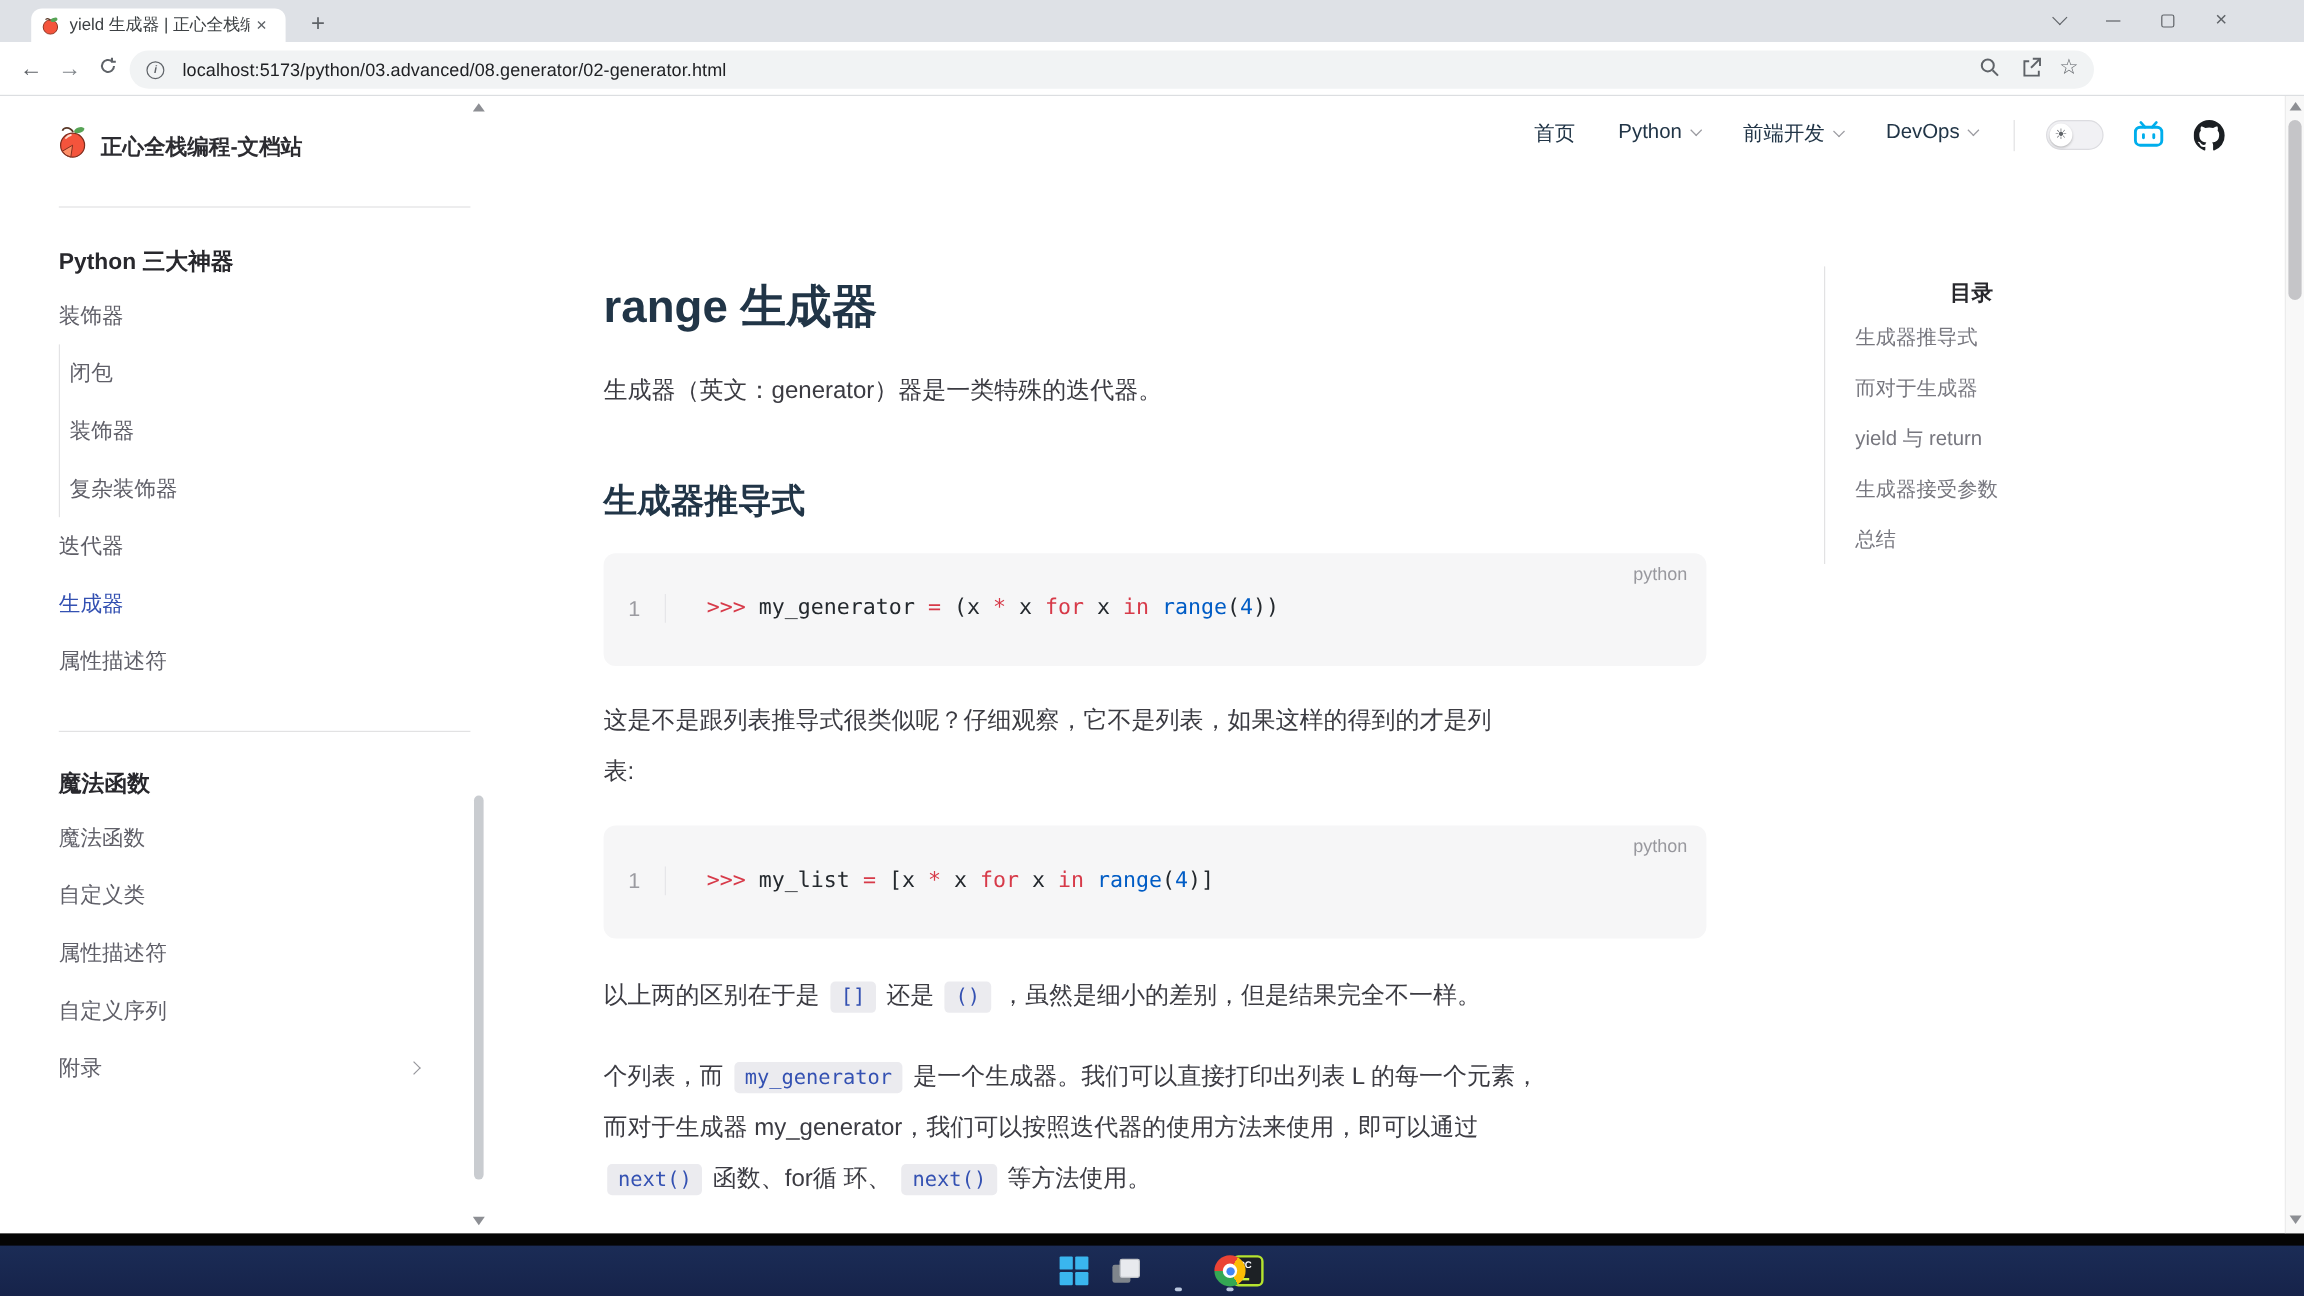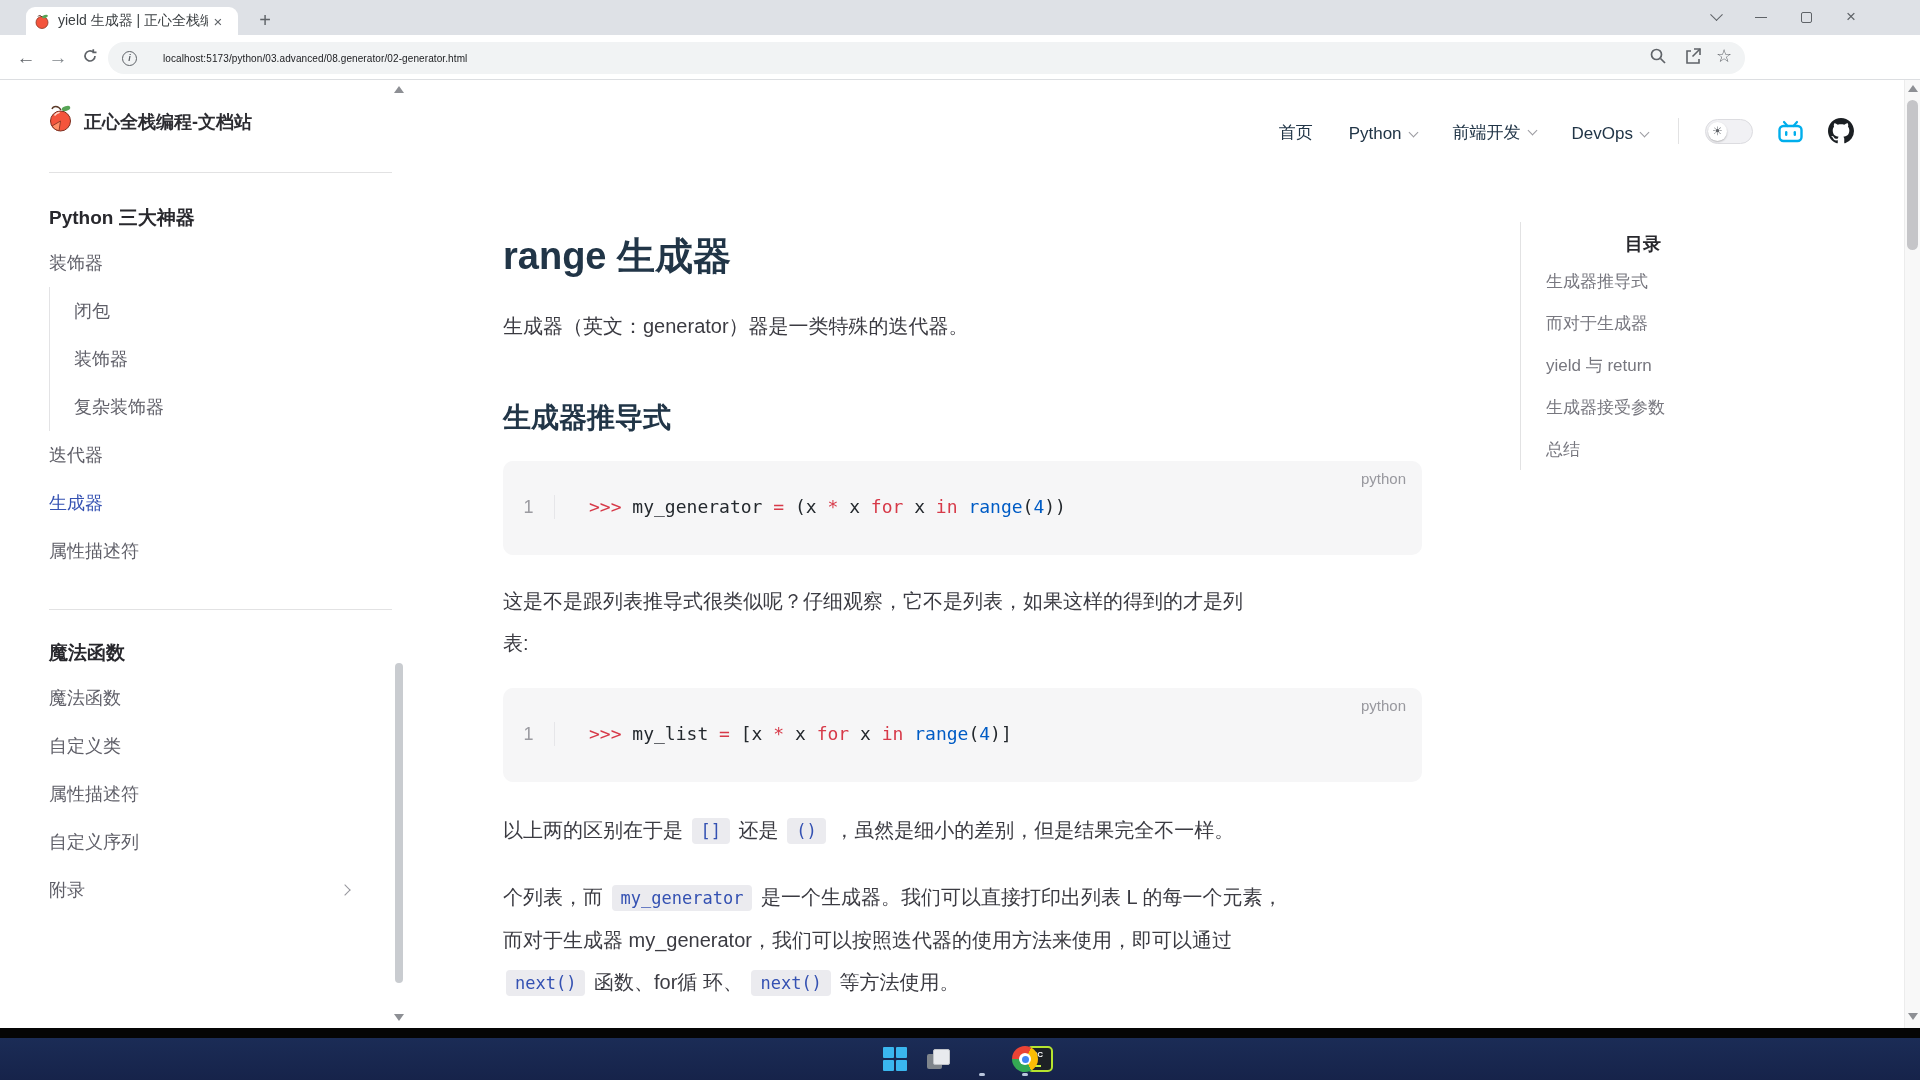--- a/index.html
+++ b/index.html
@@ -18,53 +18,53 @@
   .chev-down { width:9px; height:9px; border-right:1.6px solid #5f6368; border-bottom:1.6px solid #5f6368; transform:rotate(45deg) translate(-2px,-2px); }
   .minus-glyph { width:12px; height:0; border-top:1.6px solid #5f6368; }
   .max-glyph { width:11px; height:11px; border:1.6px solid #5f6368; border-radius:2px; }
   .close-glyph { font-size:17px; }
 
   .toolbar { position:absolute; left:0; top:35px; width:1920px; height:45px; background:#fff; border-bottom:1px solid #dcdee1; }
   .navbtn { position:absolute; top:9px; width:28px; height:28px; text-align:center; font-size:19px; line-height:28px; color:#5f6368; }
   .omnibox { position:absolute; left:108px; top:7px; width:1637px; height:32px; background:#f1f3f4; border-radius:16px; display:flex; align-items:center; }
   .info-icon { margin-left:14px; width:15px; height:15px; border:1.5px solid #5f6368; border-radius:50%;
     font-size:9px; color:#5f6368; text-align:center; line-height:13px; font-style:italic; font-weight:700; }
-  .url-text { margin-left:26px; font-size:10px; color:#202124; letter-spacing:.1px; }
+  .url-text { margin-left:15px; font-size:15px; color:#202124; letter-spacing:.1px; }
   .box-icon { position:absolute; top:11px; }
   .ext-pink { position:absolute; left:1757px; top:46px; width:22px; height:22px; background:#d6246e; border-radius:4px;
     color:#fff; font-size:9px; font-weight:700; text-align:center; line-height:22px; }
   .panel-icon { position:absolute; left:1823px; top:48px; width:17px; height:15px; border:2px solid #50555a; border-radius:3px; }
   .panel-icon div { position:absolute; right:0; top:0; width:5px; height:11px; background:#50555a; }
   .avatar { position:absolute; left:1850px; top:45px; width:24px; height:24px; border-radius:50%; background:#96604a;
     color:#fff; font-size:12px; text-align:center; line-height:23px; }
   .kebab { position:absolute; left:1888px; top:45px; width:16px; height:24px; color:#5f6368; font-size:15px; line-height:24px; text-align:center; }
 
   
   .page { position:absolute; left:0; top:80px; width:1920px; height:948px; background:#fff; overflow:hidden; }
 
   .site-logo { position:absolute; left:46px; top:22px; }
   .site-title { position:absolute; left:84px; top:30px; font-size:18px; font-weight:700; color:#2c2c31; }
-  .topnav { position:absolute; right:66px; top:20px; height:44px; display:flex; align-items:flex-end; }
+  .topnav { position:absolute; right:66px; top:20px; height:44px; display:flex; align-items:flex-start; }
   .nav-item { display:flex; align-items:center; margin-left:36px; font-size:17px; font-weight:500; color:#213547; }
   .nav-chev { width:7px; height:7px; border-right:1.5px solid #9b9ba1; border-bottom:1.5px solid #9b9ba1;
     transform:rotate(45deg); margin-left:8px; margin-top:-4px; }
   .nav-sep { width:1px; height:26px; background:#e2e2e3; margin-left:30px; }
   .switch { position:relative; margin-left:26px; width:48px; height:25px; border-radius:13px; background:#f1f1f4; border:1px solid #dcdce0; }
   .knob { position:absolute; left:2px; top:2px; width:19px; height:19px; border-radius:50%; background:#fff;
     box-shadow:0 1px 2px rgba(0,0,0,.25); text-align:center; font-size:12px; line-height:19px; color:#5f6368; }
   .social { margin-left:24px; display:flex; align-items:center; }
 
   
   .sidebar { position:absolute; left:49px; top:92px; width:343px; }
   .sb-divider { width:100%; height:1px; background:#e2e2e3; }
   .sb-title { margin-top:32px; height:22px; font-size:19px; font-weight:700; color:#28282d; }
   .sb-list { margin-top:12px; }
   .sb-item { width:300px; height:48px; display:flex; align-items:center; font-size:18px; color:#5f5f68; position:relative; }
   .sb-item.active { color:#3451b2; }
-  .sb-nested { border-left:1px solid #e3e3e5; padding-left:24px; }
+  .sb-nested { border-left:1px solid #e3e3e5; padding-left:8px; }
   .sb-chev { position:absolute; right:0; width:8px; height:8px; border-right:1.6px solid #96969c; border-top:1.6px solid #96969c; transform:rotate(45deg); }
   .sb-gap { margin-top:34px; }
   .sb-scrollbar { position:absolute; left:393px; top:0; width:13px; height:948px; }
   .sb-thumb { position:absolute; left:2px; top:583px; width:8px; height:320px; background:#c9ccd0; border-radius:4px; }
   .tri-up { width:0; height:0; border-left:5px solid transparent; border-right:5px solid transparent; border-bottom:7px solid #8d8f94; position:absolute; left:1px; }
   .tri-down { width:0; height:0; border-left:5px solid transparent; border-right:5px solid transparent; border-top:7px solid #8d8f94; position:absolute; left:1px; }
 
   
   .content { position:absolute; left:503px; top:0; width:919px; }
   .content h1 { margin-top:151px; font-size:38px; line-height:50px; font-weight:700; color:#213547; }

